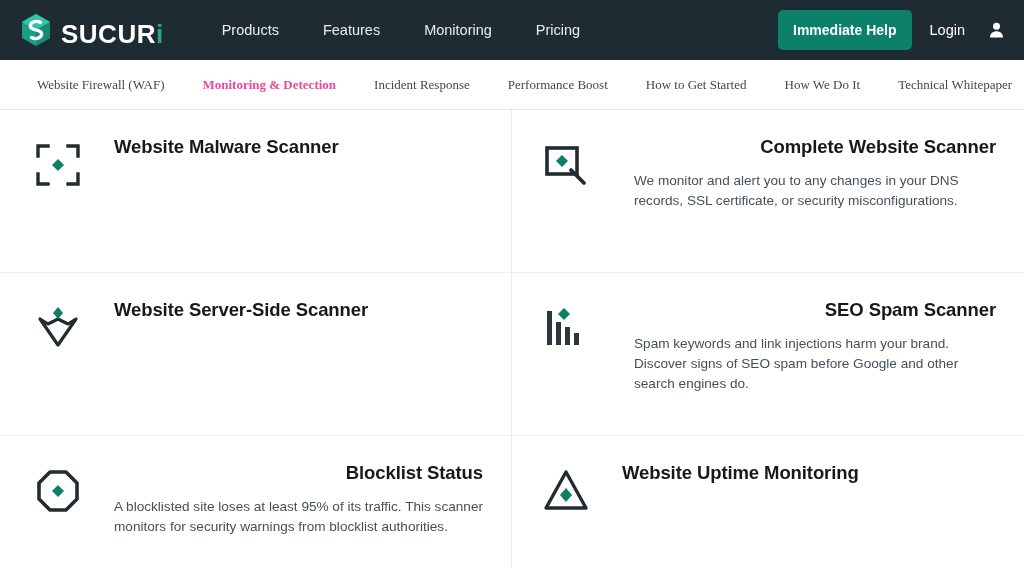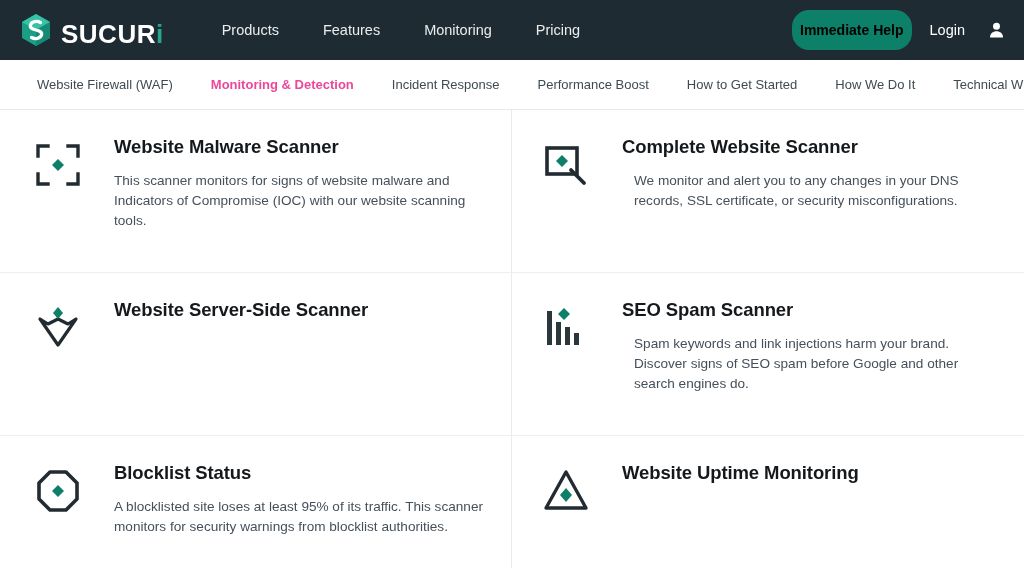--- a/index.html
+++ b/index.html
@@ -29,24 +29,24 @@
   .mainnav{ display:flex; align-items:center; gap:44px; margin-left:58px; }
   .mainnav a{
     color:#e9edee; font-size:14.5px; text-decoration:none;
     white-space:nowrap; cursor:pointer;
   }
 
   .header-right{
     margin-left:auto; display:flex; align-items:center; gap:18px;
   }
   .btn-help{
-    background:#0d8069; color:#000000;
+    background:#0d8069; color:#ffffff;
     font-size:14px; font-weight:bold;
-    border:none; border-radius:17px;
-    padding:12px 8px; cursor:pointer;
+    border:none; border-radius:5px;
+    padding:12px 15px; cursor:pointer;
     white-space:nowrap;
   }
   .login-wrap{
     display:flex; align-items:center; gap:24px;
     color:#ffffff; font-size:14.5px; cursor:pointer;
   }
   .user-icon{ width:15px; height:16px; display:block; }
 
   
   .subnav{
@@ -54,20 +54,21 @@
     background:#ffffff;
     border-bottom:1px solid #e6e8ea;
     display:flex; align-items:center;
     padding:0 18px;
     gap:0;
   }
   .subnav a{
     font-size:13px; color:#3e4a52; text-decoration:none;
     white-space:nowrap; cursor:pointer;
     padding:0 19px;
+    font-family:Liberation Serif, serif;
   }
   .subnav a.active{ color:#ec4899; font-weight:bold; }
 
   
   .grid{
     width:100%;
     display:grid;
     grid-template-columns:1fr 1fr;
     grid-template-rows:163px 163px 158px;
   }
@@ -83,21 +84,21 @@
 
   .cell-icon{
     width:56px; min-width:56px;
     display:flex; align-items:flex-start; justify-content:center;
     padding-top:6px;
   }
   .cell-icon svg{ display:block; }
   .cell-body{ padding-left:28px; }
   .cell-title{
     font-size:18.5px; font-weight:bold; color:#15191c;
-    line-height:1.2; letter-spacing:-.1px;
+    line-height:1.2; letter-spacing:-.1px;text-align:right;
   }
   .cell-desc{
     margin-top:13px;
     font-size:13.6px; color:#46505a; line-height:1.48;
     max-width:372px;
   }
   .cell:nth-child(2n) .cell-desc{ max-width:378px;margin-left:12px; }
 </style>
 </head>
 <body>
@@ -156,21 +157,20 @@
           <path d="M3 14 L3 4 L13 4"></path>
           <path d="M33 4 L43 4 L43 14"></path>
           <path d="M43 32 L43 42 L33 42"></path>
           <path d="M13 42 L3 42 L3 32"></path>
         </g>
         <path d="M23 17 L29 23 L23 29 L17 23 Z" fill="#0e7f68"></path>
       </svg>
     </div>
     <div class="cell-body">
       <div class="cell-title">Website Malware Scanner</div>
-      <div class="cell-desc">This scanner monitors for signs of website malware and Indicators of Compromise (IOC) with our website scanning tools.</div>
     </div>
   </div>
 
   <div class="cell">
     <div class="cell-icon">
       <svg width="46" height="46" viewBox="0 0 46 46">
         <rect x="4" y="6" width="30" height="26" fill="none" stroke="#222b31" stroke-width="3.6"></rect>
         <path d="M28 28 L41 41" stroke="#222b31" stroke-width="3.8" stroke-linecap="round"></path>
         <path d="M19 13 L25 19 L19 25 L13 19 Z" fill="#0e7f68"></path>
       </svg>

